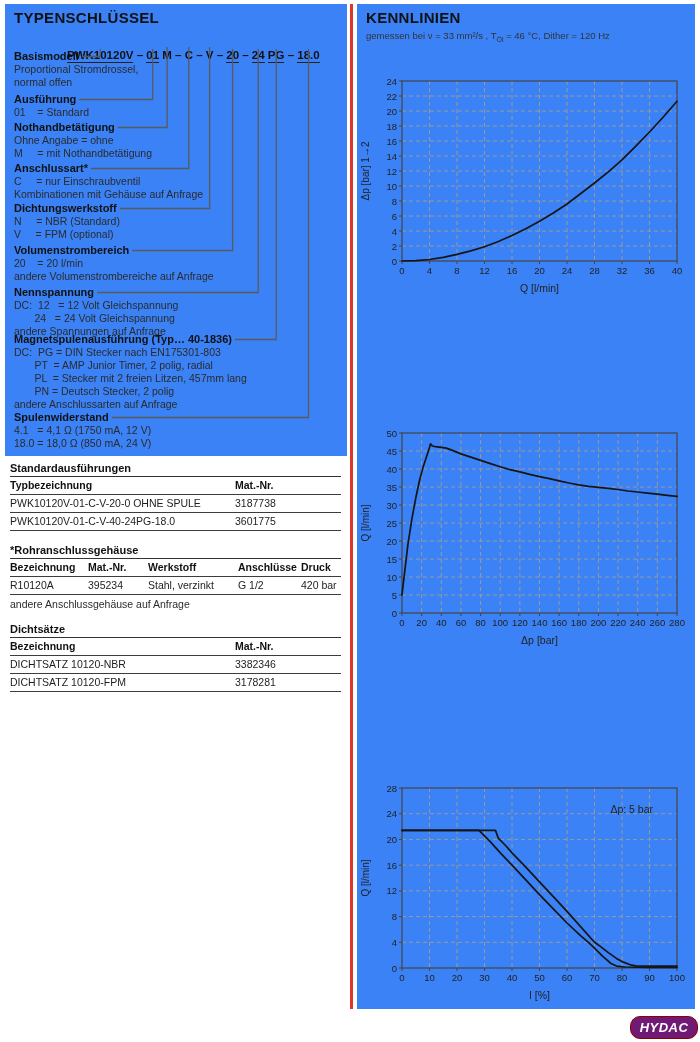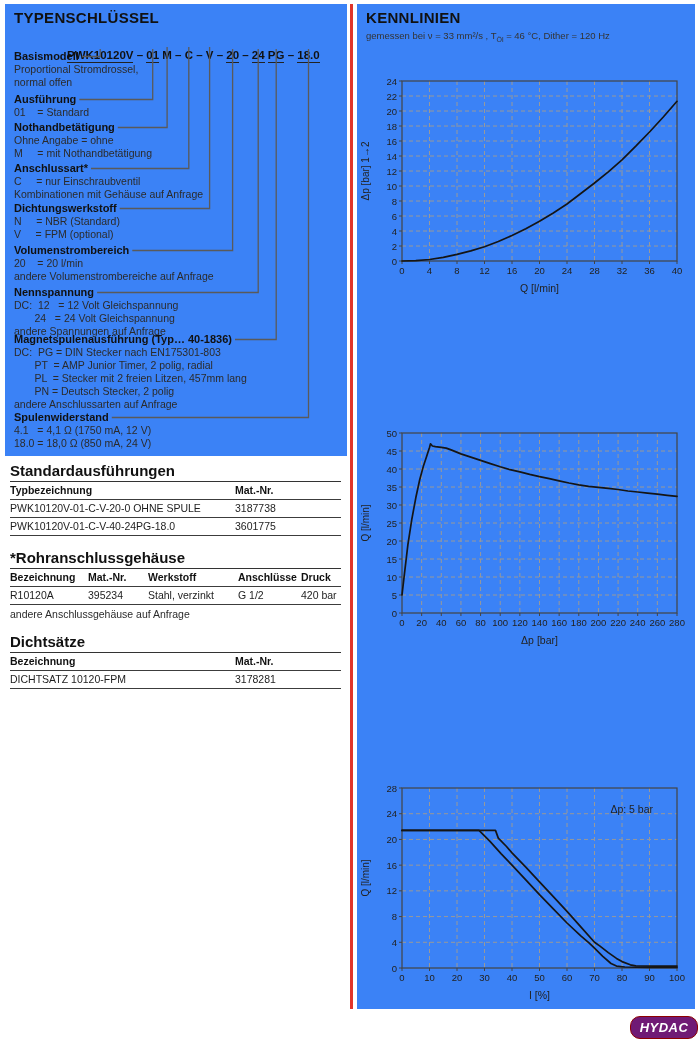--- a/index.html
+++ b/index.html
@@ -15,21 +15,21 @@
   
   #typecode{position:absolute;left:62px;top:45px;font-size:11.5px;font-weight:bold;color:#111;white-space:pre;}
   #typecode .u{border-bottom:1.5px solid #222;padding-bottom:1px;}
   
   .tk-section{position:absolute;left:9px;font-size:10.5px;line-height:13px;color:#2b2b2b;}
   .tk-head{display:inline-block;font-weight:bold;color:#111;font-size:11px;line-height:13px;}
   .tk-body{white-space:pre;}
   #tk-lines{position:absolute;left:0;top:0;pointer-events:none;}
   
   #tables{position:absolute;left:10px;top:462px;width:331px;font-size:10.5px;color:#1d1d1d;}
-  .tbl-heading{font-weight:bold;font-size:15px;color:#111;border-bottom:1.3px solid #333;padding-bottom:2px;}
+  .tbl-heading{font-weight:bold;font-size:11px;color:#111;border-bottom:1.3px solid #333;padding-bottom:2px;}
   .tbl-heading.gap{margin-top:13px;}
   table{border-collapse:collapse;width:331px;table-layout:fixed;}
   th,td{text-align:left;font-size:10.5px;padding:2px 0 3px 0;border-bottom:1px solid #3c3c3c;
         white-space:nowrap;overflow:hidden;}
   th{font-weight:bold;color:#111;}
   .note-line{font-size:10.5px;padding:3px 0 0 0;color:#2b2b2b;}
   
   #logo{position:absolute;left:630px;top:1016px;width:66px;height:21px;background:#701a75;
         border:1px solid #8e0000;border-radius:10px;display:flex;align-items:center;justify-content:center;}
   #logo span{color:#fff;font-weight:bold;font-style:italic;font-size:13px;letter-spacing:.5px;}
@@ -160,20 +160,24 @@
     <div class="tbl-heading gap">Dichtsätze</div>
     <table>
       <colgroup>
           <col style="width:225px">
           <col style="width:106px">
         </colgroup>
       <tbody>
           <tr>
         <th>Bezeichnung</th>
         <th>Mat.-Nr.</th>
+      </tr>
+      <tr>
+        <td>DICHTSATZ 10120-NBR</td>
+        <td>3382346</td>
       </tr>
       <tr>
         <td>DICHTSATZ 10120-FPM</td>
         <td>3178281</td>
       </tr>
     </tbody>
       </table>
   </div>
 
   <div id="kennlinien-panel" class="panel">

